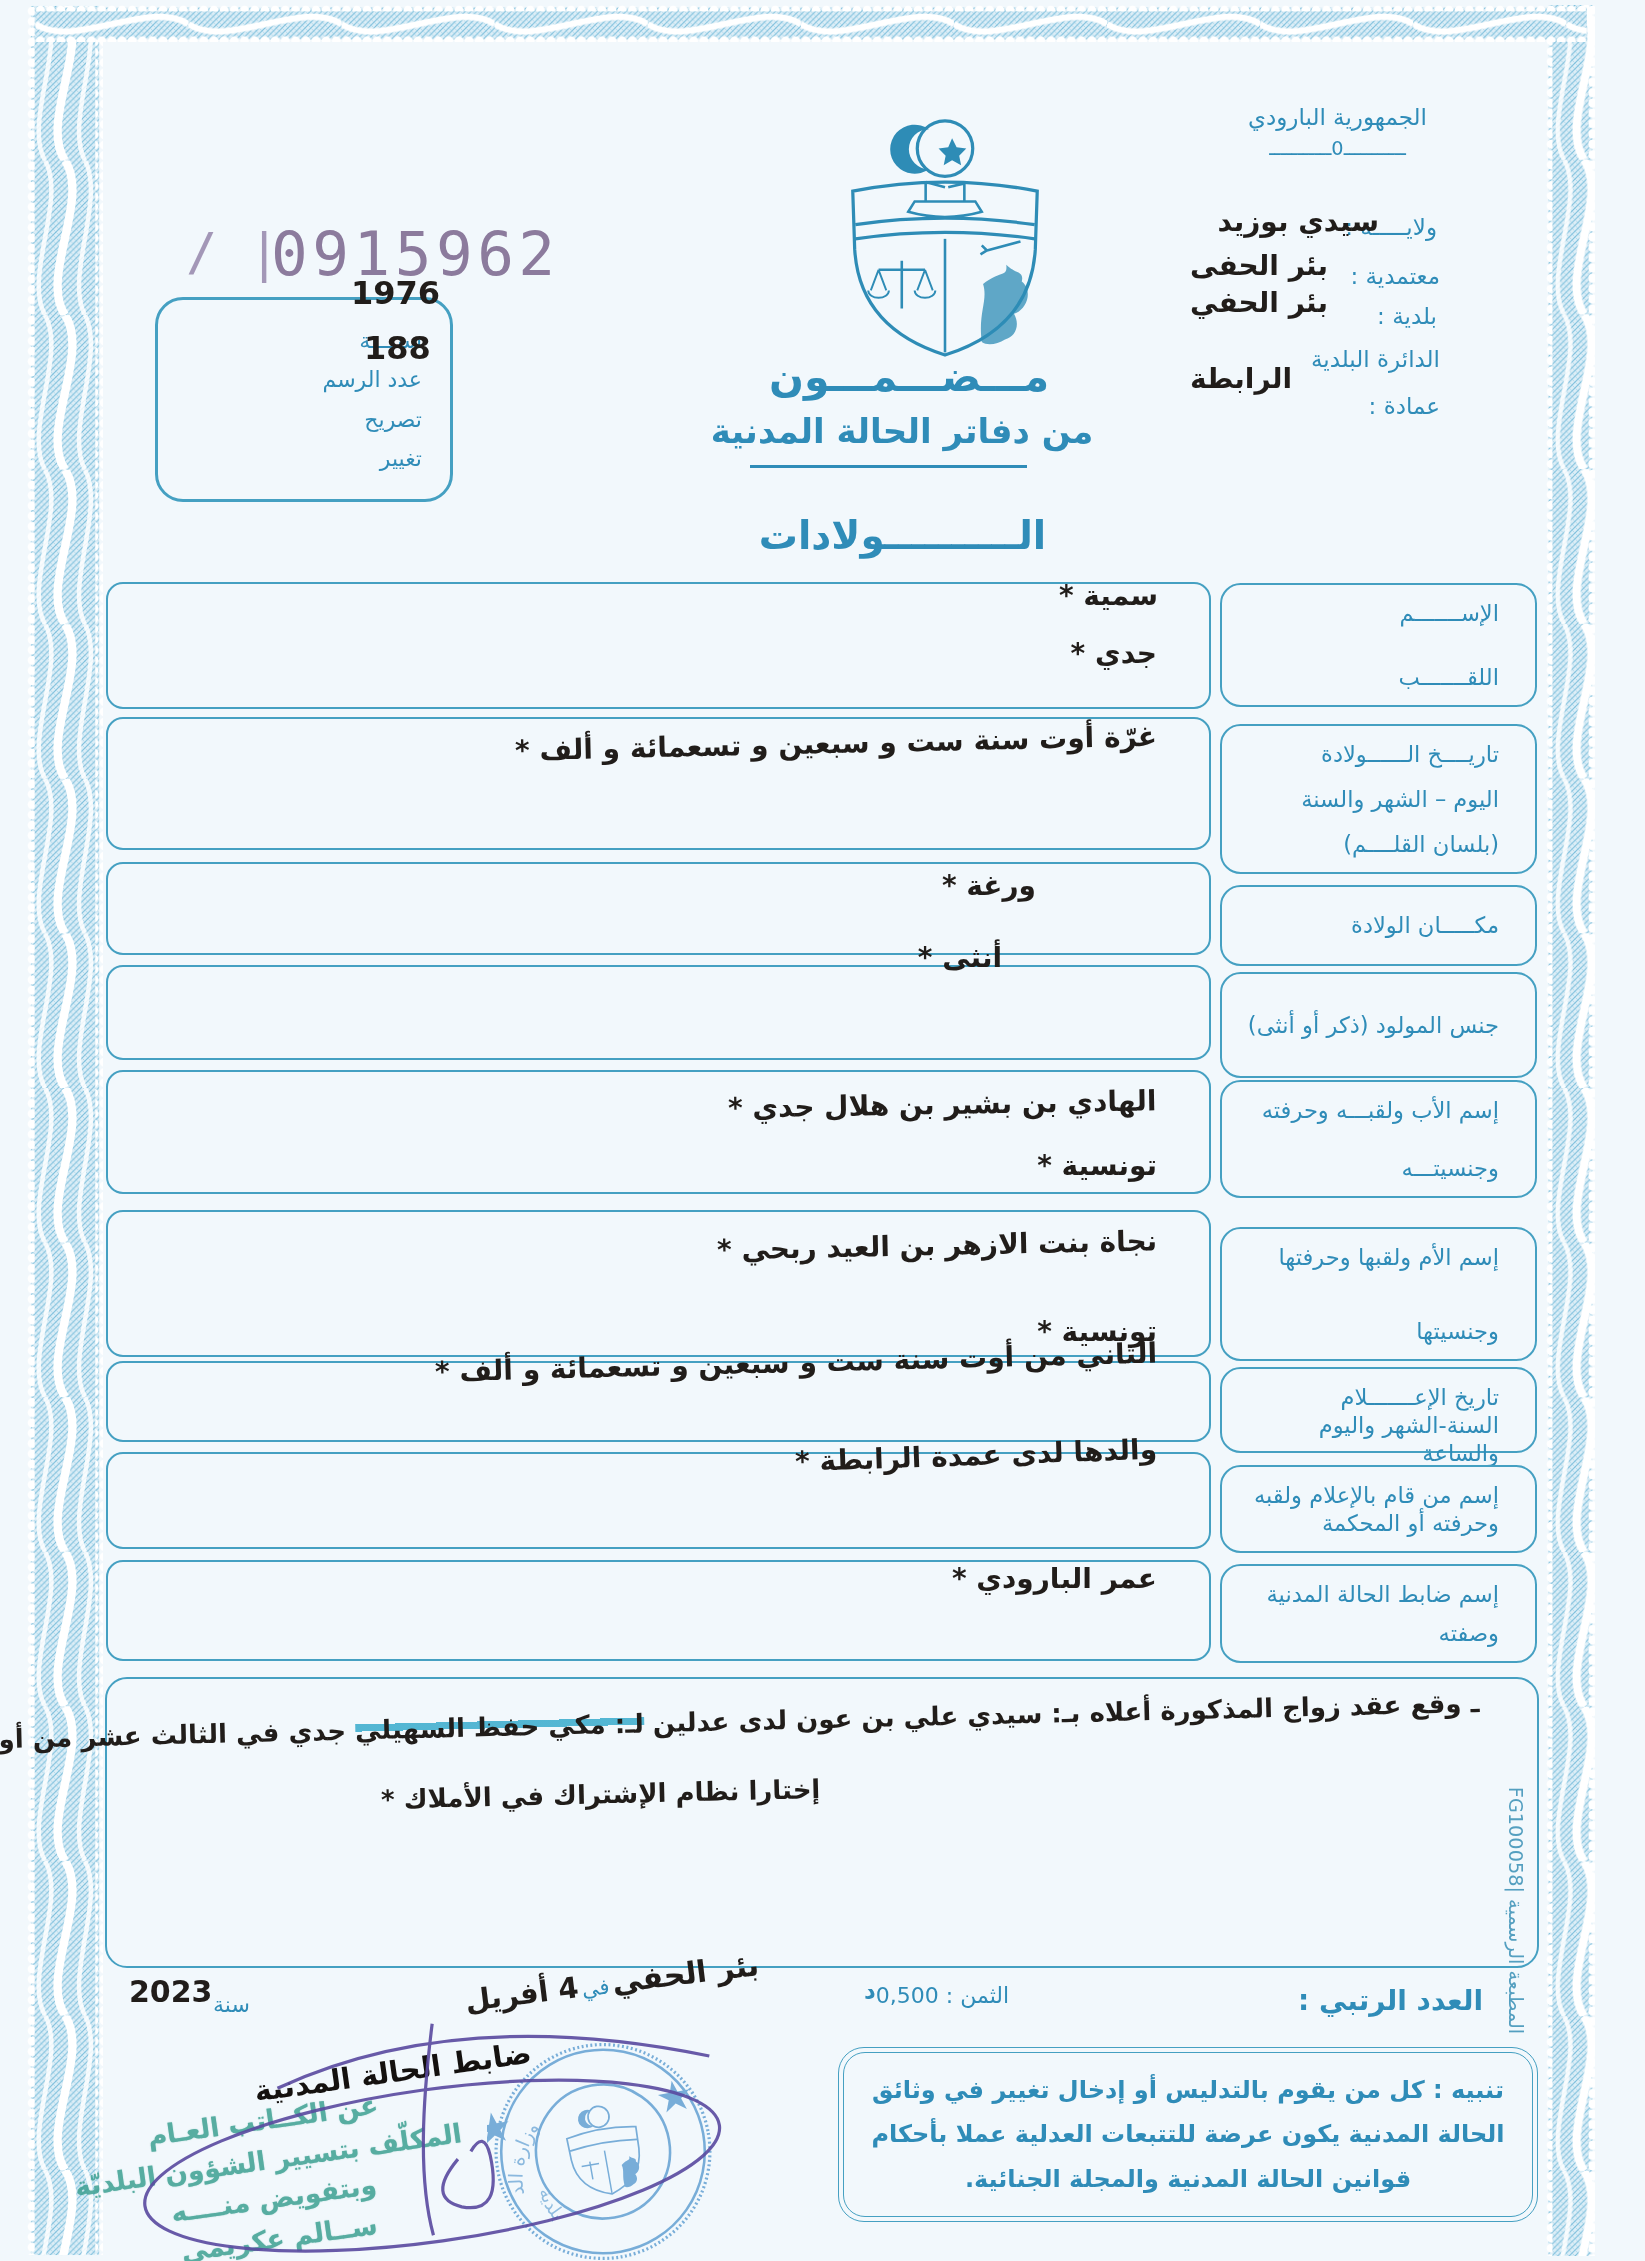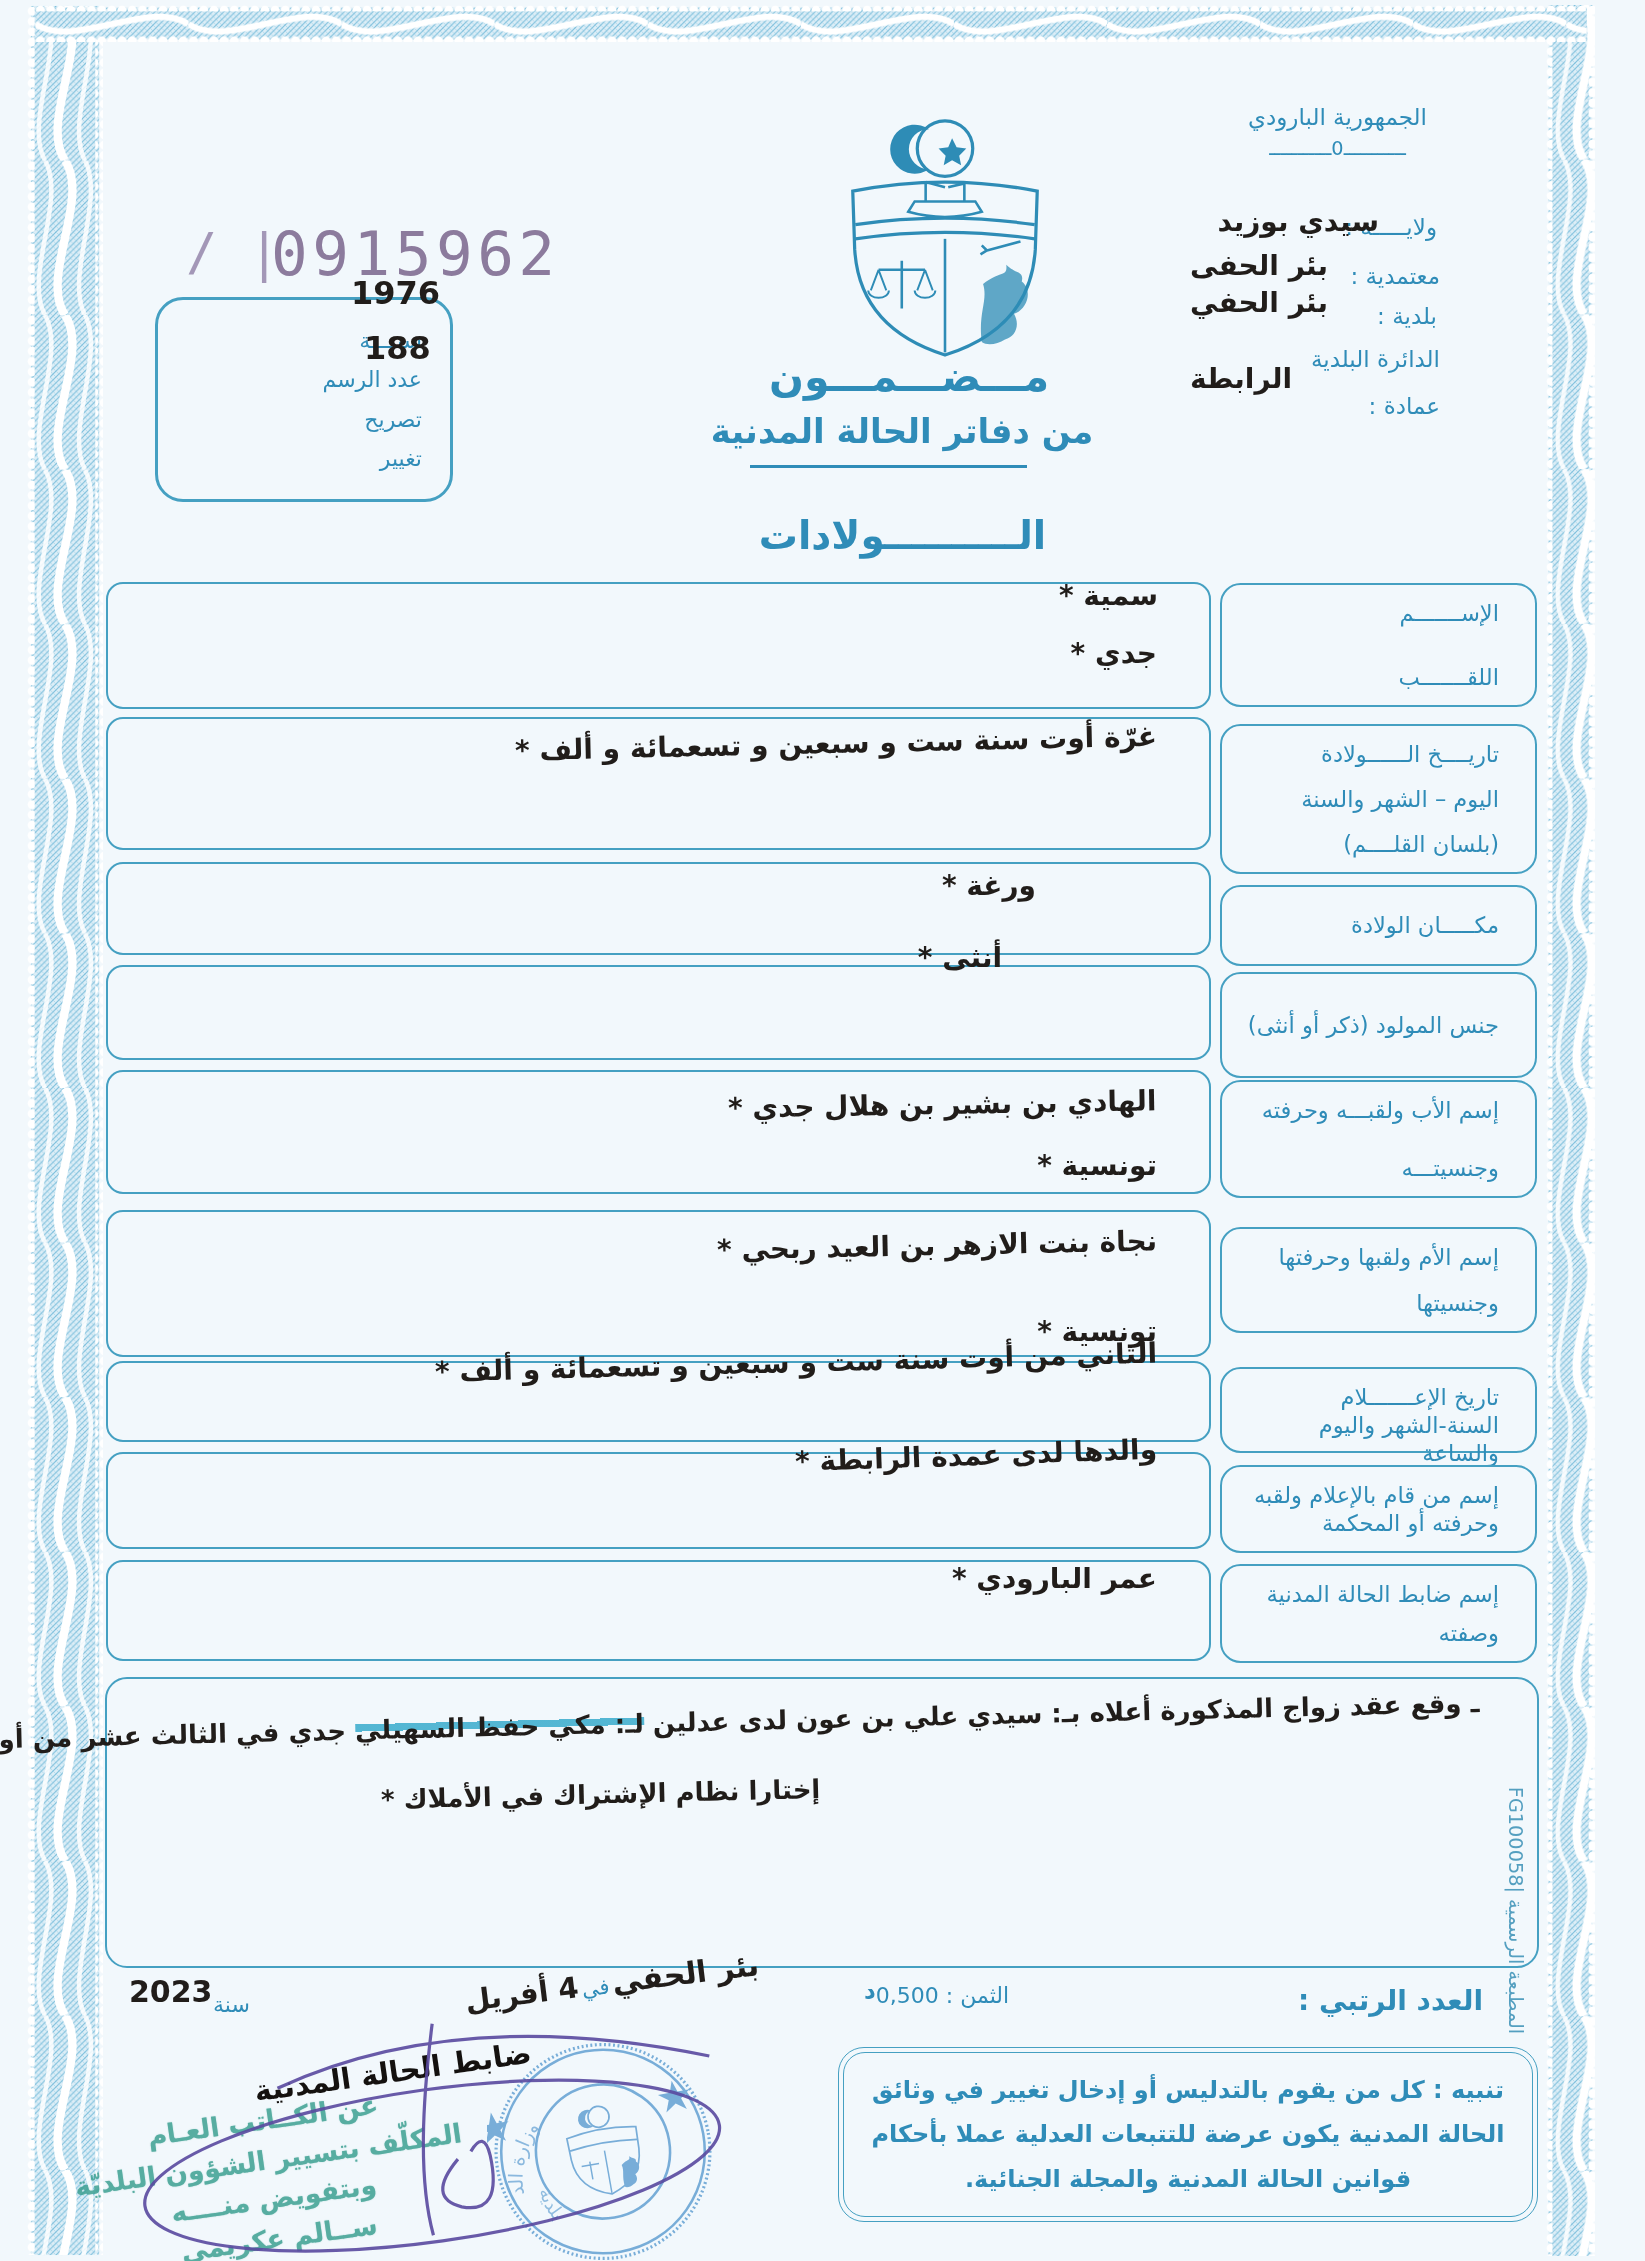--- a/index.html
+++ b/index.html
@@ -202,21 +202,21 @@
   <div class="lab center" style="top:885px;height:81px;">
     <span>مكـــــان الولادة</span>
   </div>
   <div class="lab center" style="top:972px;height:106px;">
     <span>جنس المولود (ذكر أو أنثى)</span>
   </div>
   <div class="lab" style="top:1080px;height:118px;">
     <span>إسم الأب ولقبـــه وحرفته</span>
     <span>وجنسيتـــه</span>
   </div>
-  <div class="lab" style="top:1227px;height:106px;">
+  <div class="lab" style="top:1227px;height:134px;">
     <span>إسم الأم ولقبها وحرفتها</span>
     <span>وجنسيتها</span>
   </div>
   <div class="lab" style="top:1367px;height:86px;">
     <span>تاريخ  الإعـــــــلام</span>
     <span>السنة-الشهر واليوم والساعة</span>
   </div>
   <div class="lab" style="top:1465px;height:88px;">
     <span>إسم من قام بالإعلام ولقبه</span>
     <span>وحرفته أو المحكمة</span>

